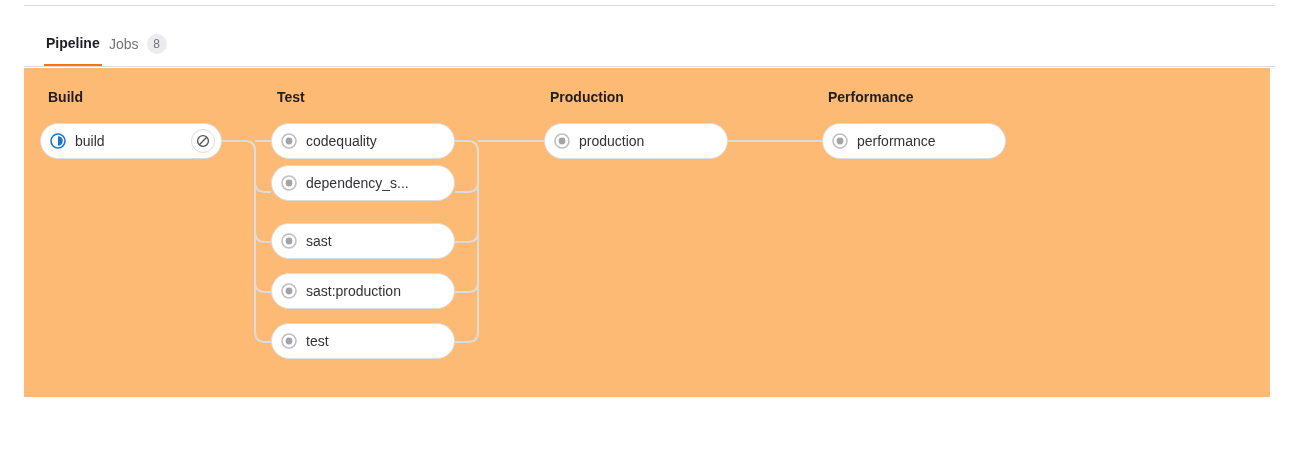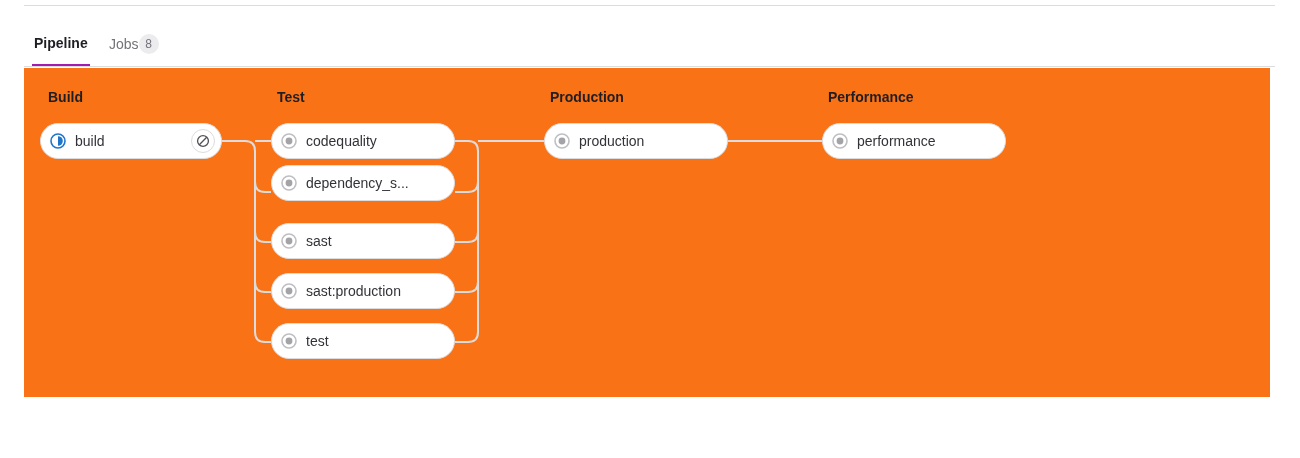--- a/index.html
+++ b/index.html
@@ -48,31 +48,31 @@
     top: 0;
     height: 44px;
     display: flex;
     align-items: center;
     font-size: 14px;
     box-sizing: border-box;
     cursor: pointer;
     padding: 0 2px;
   }
   .tab-pipeline {
-    left: 8px;
+    left: 20px;
     font-weight: bold;
     color: #1f1e24;
-    border-bottom: 2px solid #a21caf;
+    border-bottom: 2px solid #f97316;
   }
   .tab-jobs {
     left: 83px;
     color: #737278;
     font-weight: normal;
   }
-  .tab-jobs .tab-label { margin-right: 0; }
+  .tab-jobs .tab-label { margin-right: 8px; }
   .badge-count {
     display: inline-flex;
     align-items: center;
     justify-content: center;
     min-width: 20px;
     height: 20px;
     padding: 0 6px;
     border-radius: 10px;
     background: #ececef;
     color: #737278;
@@ -81,21 +81,21 @@
     box-sizing: border-box;
   }
 
   
   .graph-panel {
     position: absolute;
     left: 24px;
     top: 68px;
     width: 1246px;
     height: 329px;
-    background: #f97316;
+    background: #fdba74;
   }
 
   
   .stage {
     position: absolute;
     top: 0;
   }
   .stage-title {
     position: absolute;
     top: 21px;

